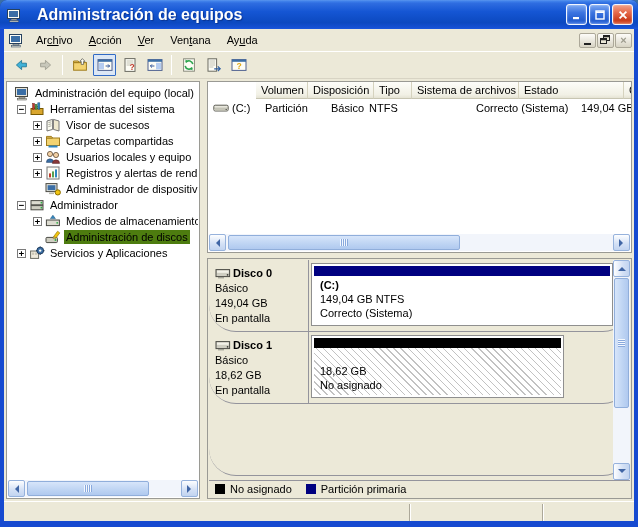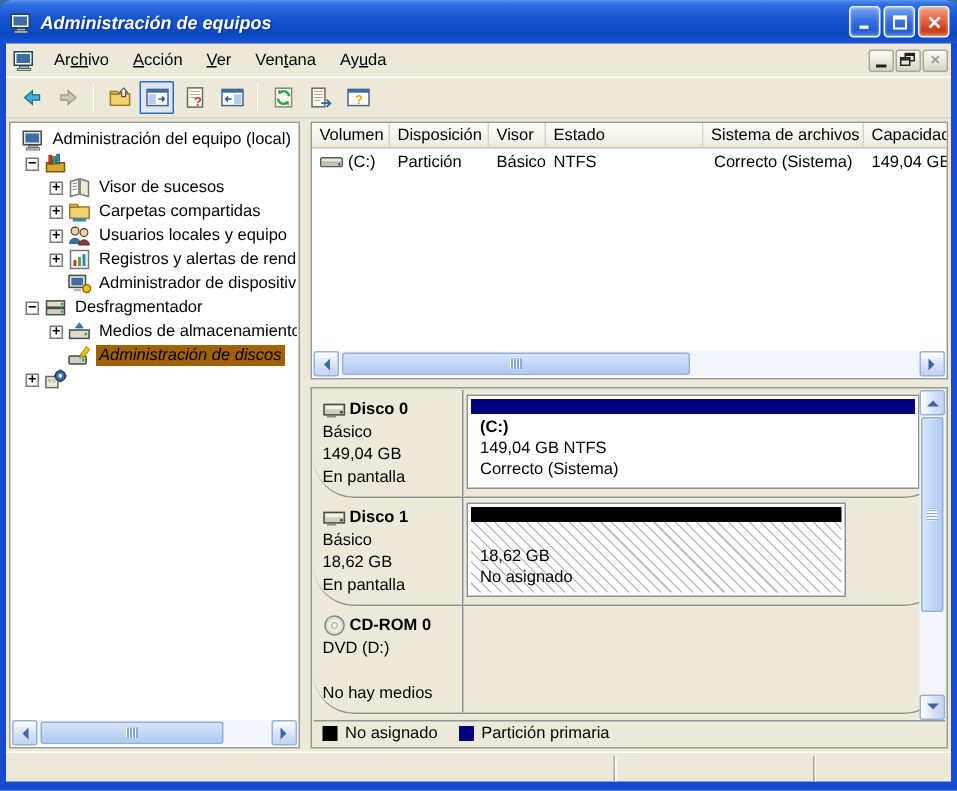--- a/index.html
+++ b/index.html
@@ -7,22 +7,22 @@
   body { font-family:"Liberation Sans", sans-serif; font-size:11px; color:#000; }
 
   #window { position:relative; width:638px; height:527px; background:#164ad0;
             border-radius:7px 7px 0 0; overflow:hidden; }
 
   
   .titlebar { position:absolute; left:0; top:0; width:638px; height:29px;
     border-radius:7px 7px 0 0;
     background:linear-gradient(180deg,#5a96ee 0%,#3a7be8 6%,#2e6ce0 12%,#1556d4 40%,#0c49c0 78%,#1550d2 94%,#1a57dd 100%);
     display:flex; align-items:center; padding:0 5px 0 6px; }
-  .titlebar .title { color:#fff; font-weight:bold; font-size:12px; margin-left:5px;
-    text-shadow:1px 1px 1px #0a3390; flex:1; white-space:nowrap; overflow:hidden;font-style:italic; }
+  .titlebar .title { color:#fff; font-weight:bold; font-size:16px; margin-left:15px;
+    text-shadow:1px 1px 1px #0a3390; flex:1; white-space:nowrap; overflow:hidden; }
   .tb-btn { width:21px; height:21px; border-radius:3px; border:1px solid #f2f6ff;
     margin-left:2px; display:flex; align-items:center; justify-content:center;
     background:linear-gradient(180deg,#7da8f2 0%,#3c74e0 40%,#235ccf 80%,#4379e2 100%);
     box-shadow:inset 0 0 2px rgba(255,255,255,.6); }
   .tb-btn.close { background:linear-gradient(180deg,#f0a088 0%,#e5694a 40%,#c83c1c 80%,#dd6644 100%); }
   .icon16 { width:16px; height:16px; display:inline-block; flex:none; }
   .icon16 svg { display:block; }
 
   
   .content { position:absolute; left:4px; top:29px; width:630px; height:492px;
@@ -52,28 +52,28 @@
   .main { flex:1; display:flex; padding:2px 2px 2px 2px; min-height:0; }
   .panel { background:#fff; border:1px solid #9a9a94; position:relative; overflow:hidden; }
 
   .tree-panel { width:194px; flex:none; }
   .tree-items { position:absolute; inset:1px 1px 18px 1px; overflow:hidden; padding-top:2px; }
   .tree-item { height:16px; display:flex; align-items:center; white-space:nowrap; }
   .slot { width:15px; flex:none; display:flex; align-items:center; justify-content:center; }
   .expander { width:9px; height:9px; border:1px solid #7b7b7b; background:#fff;
     font-size:9px; line-height:7px; text-align:center; font-weight:bold; font-family:"DejaVu Sans Mono",monospace; }
   .tree-label { padding:1px 2px; margin-left:3px; }
-  .tree-label.sel { background:#a16207;font-style:italic; }
+  .tree-label.sel { background:#4d7c0f; }
 
   .right-col { flex:1; margin-left:7px; display:flex; flex-direction:column; min-width:0; }
   .list-panel { height:172px; flex:none; }
   .graph-panel { flex:1; margin-top:5px; background:#ece9d8; }
 
   
-  .lv-header { display:flex; height:17px; }
+  .lv-header { display:flex; height:17px;margin-left:48px; }
   .lv-h { flex:none; background:linear-gradient(180deg,#fdfdf9,#f1f0e5 80%,#e5e3d4);
     border-right:1px solid #d5d2be; border-bottom:1px solid #c7c5b2;
     padding:2px 0 0 5px; white-space:nowrap; overflow:hidden; }
   .lv-row { display:flex; height:17px; align-items:center; }
   .lv-c { flex:none; padding-left:5px; white-space:nowrap; overflow:hidden; display:flex; align-items:center; }
 
   
   .hscroll { position:absolute; left:1px; right:1px; bottom:1px; height:17px;
     background:#f2f5fb; display:flex; }
   .vscroll { position:absolute; top:1px; right:1px; bottom:18px; width:17px;
@@ -301,20 +301,21 @@
               </span>
               <span class="icon16">
                 <svg width="16" height="16" viewBox="0 0 16 16">
                   <rect x="2" y="7.5" width="12" height="6" fill="#d9a62e" stroke="#7a5a00"></rect>
                   <path d="M6 7.5 v-1.7 h4 v1.7" fill="none" stroke="#7a5a00"></path>
                   <rect x="3.6" y="2.5" width="2" height="6" fill="#c0392b" stroke="#6e2018" stroke-width="0.5"></rect>
                   <rect x="8.8" y="1.8" width="2" height="6.5" fill="#2e86c1" stroke="#1c4e73" stroke-width="0.5"></rect>
                   <rect x="6.2" y="3.4" width="1.8" height="5" fill="#59a14f" stroke="#2f5e2a" stroke-width="0.5"></rect>
                 </svg>
               </span>
+              <span class="tree-label">Herramientas del sistema</span>
             </div>
             <div class="tree-item" style="padding-left: 22px;">
               <span class="slot">
                 <span class="expander">+</span>
               </span>
               <span class="icon16">
                 <svg width="16" height="16" viewBox="0 0 16 16">
                   <path d="M2 4 L7.6 2.4 L7.6 12.4 L2 14 Z" fill="#fdfdf3" stroke="#777"></path>
                   <path d="M14 4 L8.4 2.4 L8.4 12.4 L14 14 Z" fill="#efe9cf" stroke="#777"></path>
                   <path d="M3.4 5.6 L6.4 4.8 M3.4 7.6 L6.4 6.8 M3.4 9.6 L6.4 8.8" stroke="#8a8a7a" stroke-width="0.7"></path>
@@ -380,21 +381,21 @@
                 <span class="expander">−</span>
               </span>
               <span class="icon16">
                 <svg width="16" height="16" viewBox="0 0 16 16">
                   <rect x="2" y="3.6" width="12" height="4.2" fill="#dcdbd0" stroke="#4a4a44"></rect>
                   <rect x="2" y="8.6" width="12" height="4.2" fill="#cfcec2" stroke="#4a4a44"></rect>
                   <circle cx="12.4" cy="5.7" r="0.9" fill="#2fae45"></circle>
                   <circle cx="12.4" cy="10.7" r="0.9" fill="#2fae45"></circle>
                 </svg>
               </span>
-              <span class="tree-label">Desfragmentador</span>
+              <span class="tree-label">Administrador</span>
             </div>
             <div class="tree-item" style="padding-left: 22px;">
               <span class="slot">
                 <span class="expander">+</span>
               </span>
               <span class="icon16">
                 <svg width="16" height="16" viewBox="0 0 16 16">
                   <rect x="1.4" y="7" width="13" height="5.6" fill="#dcdbd0" stroke="#4a4a44"></rect>
                   <circle cx="12.2" cy="9.8" r="0.9" fill="#2fae45"></circle>
                   <path d="M5.4 5.6 h5 l-2.5 -3.4 Z" fill="#2e86c1" stroke="#1c4e73" stroke-width="0.5"></path>
@@ -421,20 +422,21 @@
               <span class="icon16">
                 <svg width="16" height="16" viewBox="0 0 16 16">
                   <rect x="1.6" y="6" width="8" height="7.4" fill="#efeadb" stroke="#6a6a60"></rect>
                   <rect x="3" y="7.6" width="2.2" height="2.2" fill="#c9c4b2"></rect>
                   <rect x="6" y="7.6" width="2.2" height="2.2" fill="#c9c4b2"></rect>
                   <circle cx="11.2" cy="5.6" r="3.4" fill="#3b6ea5" stroke="#223f60"></circle>
                   <circle cx="11.2" cy="5.6" r="1.2" fill="#fdfdf5"></circle>
                   <path d="M11.2 1.4 v1.4 M11.2 8.4 v1.4 M7 5.6 h1.4 M14 5.6 h1.4" stroke="#223f60" stroke-width="1.2"></path>
                 </svg>
               </span>
+              <span class="tree-label">Servicios y Aplicaciones</span>
             </div>
           </div>
         <div class="hscroll">
           <span class="sb-btn">
               <span class="tri tri-left"></span>
             </span>
           <span class="sb-track">
             <span class="sb-thumb" style="left:2px; width:122px;">
                 <span class="grip-h"></span>
               </span>
@@ -444,23 +446,23 @@
             </span>
         </div>
       </div>
 
       <div class="right-col">
 
         <div class="panel list-panel">
           <div class="lv-header" id="lv-header">
               <span class="lv-h" style="width: 52px;">Volumen</span>
               <span class="lv-h" style="width: 66px;">Disposición</span>
-              <span class="lv-h" style="width: 38px;">Visor</span>
+              <span class="lv-h" style="width: 38px;">Tipo</span>
+              <span class="lv-h" style="width: 107px;">Sistema de archivos</span>
               <span class="lv-h" style="width: 105px;">Estado</span>
-              <span class="lv-h" style="width: 107px;">Sistema de archivos</span>
               <span class="lv-h" style="width: 120px;">Capacidad</span>
             </div>
           <div id="lv-rows">
               <div class="lv-row">
                 <span class="lv-c" style="width: 52px;"><span class="icon16" style="margin-right: 3px;">
                     <svg width="16" height="16" viewBox="0 0 16 16">
                       <rect x="0.8" y="5.2" width="14.4" height="5.8" rx="1.4" fill="#e8e7dd" stroke="#5a5a52"></rect>
                       <path d="M1 8.2 h14" stroke="#9a998c" stroke-width="0.7"></path>
                       <rect x="1.6" y="8.6" width="12.8" height="2" fill="#c6c5b8"></rect>
                       <circle cx="13.2" cy="9.6" r="0.7" fill="#3c3c38"></circle>
@@ -537,33 +539,20 @@
                     <div class="bar-body hatch">
                       <div class="bar-text bottom">
                         <div>18,62 GB</div>
                         <div>No asignado</div>
                       </div>
                     </div>
                   </div>
                 </div>
               </div>
               <div class="disk-row">
-                <div class="disk-left">
-                  <div class="disk-title"><span class="icon16">
-                      <svg width="16" height="16" viewBox="0 0 16 16">
-                        <circle cx="8" cy="8" r="6.4" fill="#d9d9d2" stroke="#85857d"></circle>
-                        <circle cx="8" cy="8" r="4.6" fill="#ecece6"></circle>
-                        <circle cx="8" cy="8" r="1.9" fill="#fdfdf8" stroke="#85857d" stroke-width="0.6"></circle>
-                        <path d="M3.6 5 a5.4 5.4 0 0 1 3 -2.4" stroke="#aee8b0" stroke-width="1.4" fill="none"></path>
-                      </svg>
-                    </span>CD-ROM 0</div>
-                  <div>DVD (D:)</div>
-                  <div>&nbsp;</div>
-                  <div>No hay medios</div>
-                </div>
                 <div class="disk-area"></div>
               </div>
             </div>
           <div class="vscroll" style="bottom:18px;">
             <span class="sb-btn">
                 <span class="tri tri-up"></span>
               </span>
             <span class="sb-track">
               <span class="sb-thumb" style="top:1px; height:130px;">
                   <span class="grip-v"></span>

